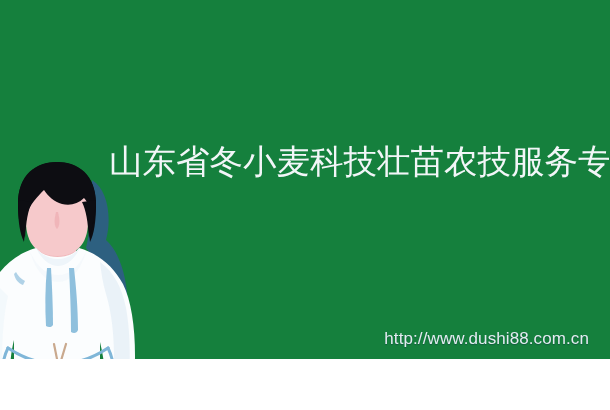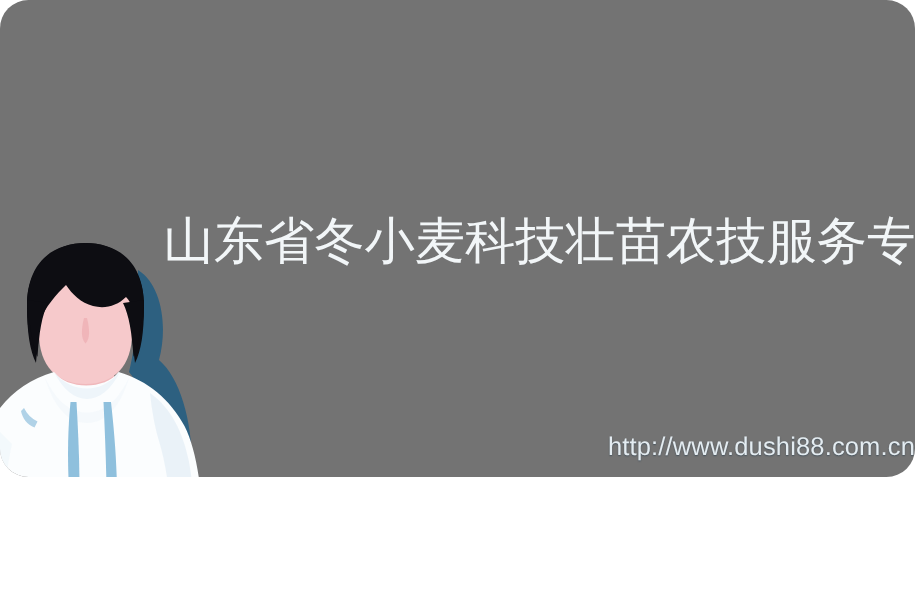--- a/index.html
+++ b/index.html
@@ -3,25 +3,24 @@
 <meta charset="utf-8">
 <style>
   html, body {
     margin: 0;
     padding: 0;
     background: #ffffff;
   }
   #card {
     position: relative;
     width: 610px;
-    height: 318px;
+    height: 359px;
     overflow: hidden;
-    background: #737373;
+    background: #15803d;
     font-family: "Liberation Sans", "DejaVu Sans", sans-serif;
-    border-radius: 19px;
   }
 
   
   #illustration {
     position: absolute;
     left: 0px;
     top: 160px;
     width: 150px;
     height: 250px;
     overflow: hidden;
@@ -46,21 +45,21 @@
   }
   #headline .line {
     display: block;
     height: 45px;
     overflow: hidden;
   }
 
   
   #watermark {
     position: absolute;
-    right: 0;
+    right: 21px;
     bottom: 10px;
     color: #e4ecf1;
     font-size: 17px;
     letter-spacing: 0.1px;
     text-shadow: 0 1px 1px rgba(15,45,66,0.45);
     white-space: nowrap;
   }
 </style>
 </head>
 <body>

